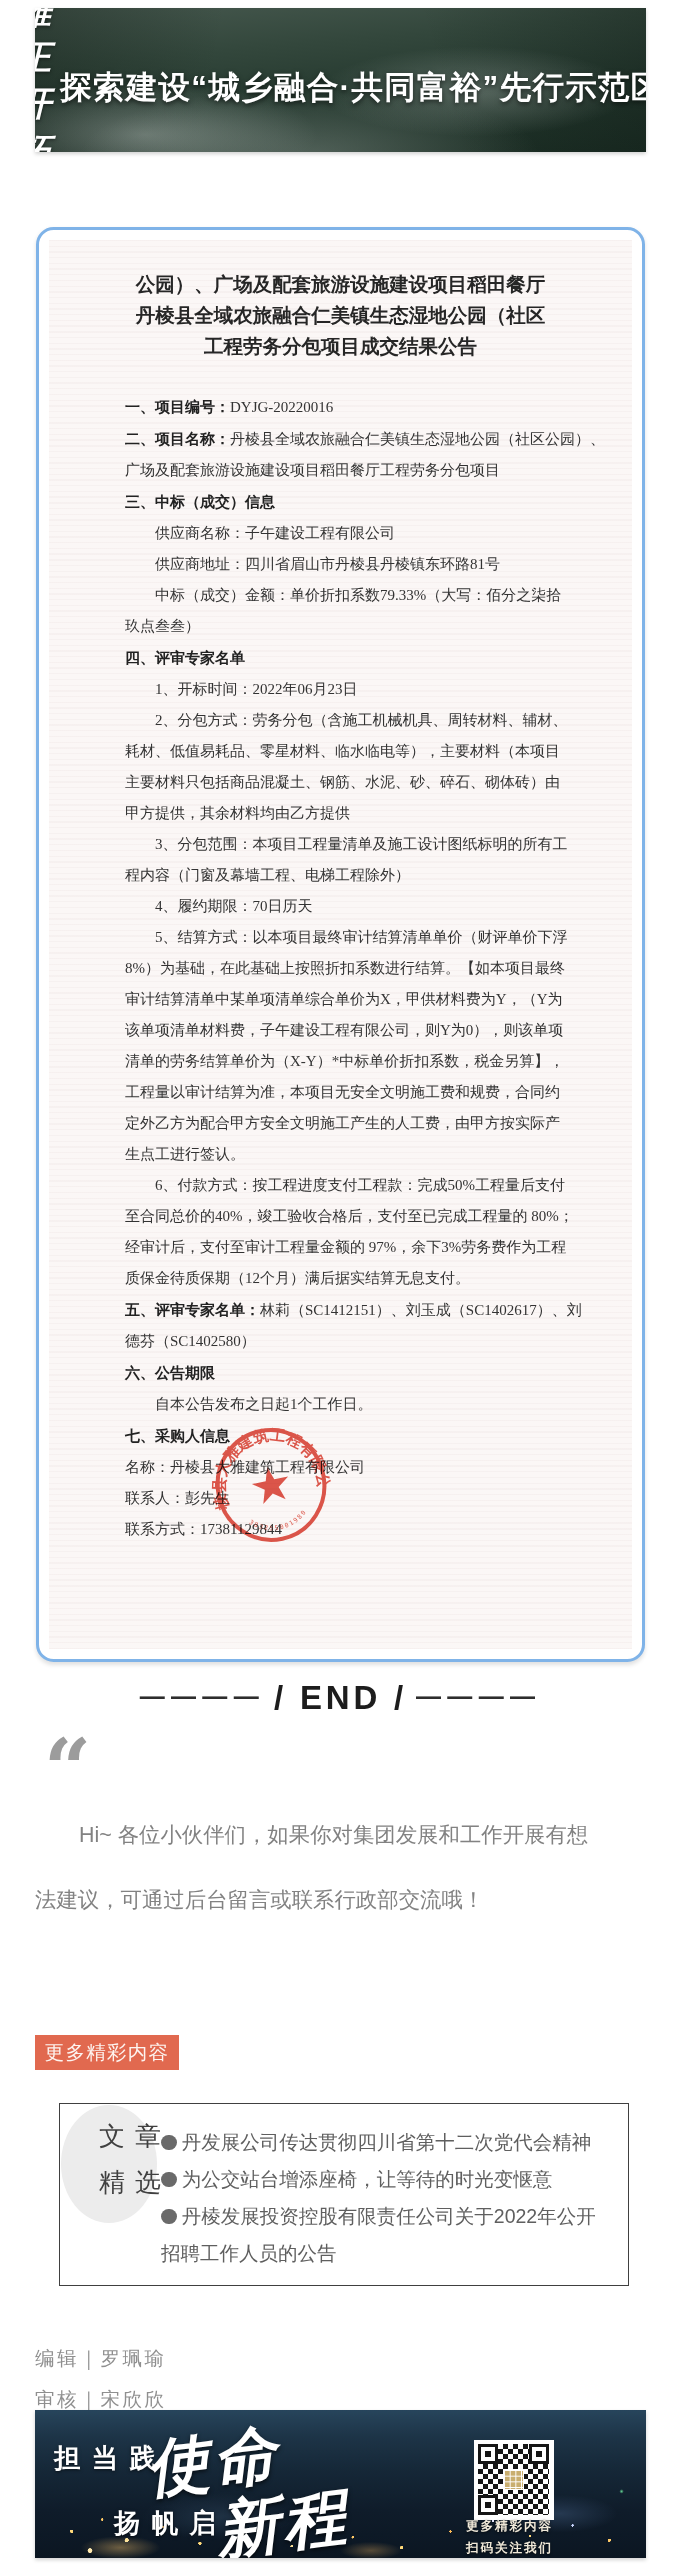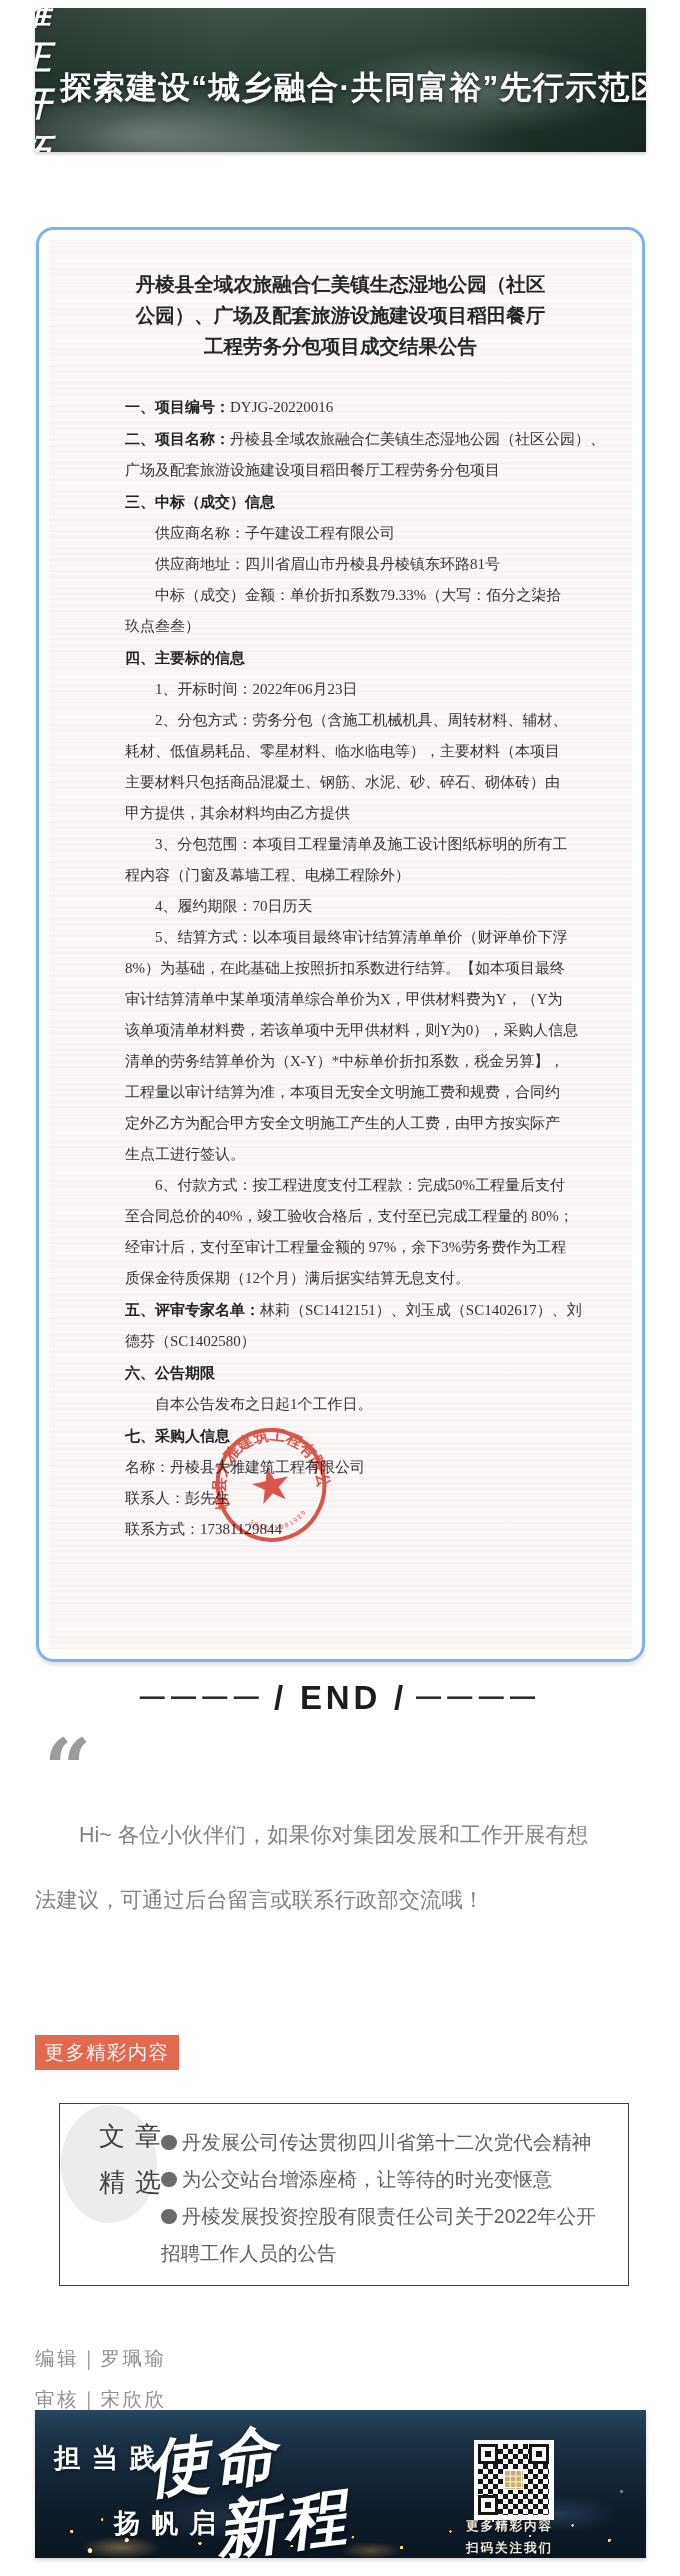--- a/index.html
+++ b/index.html
@@ -124,46 +124,46 @@
 <body>
 
 <header class="top-banner">
   <div class="banner-cal">丹心雅正  开拓奋进</div>
   <div class="banner-main">探索建设“城乡融合·共同富裕”先行示范区</div>
 </header>
 
 <section class="card">
   <div class="paper">
     <h1 class="doc-title">
+        <div>公园）、广场及配套旅游设施建设项目稻田餐厅</div>
         <div>丹棱县全域农旅融合仁美镇生态湿地公园（社区</div>
-        <div>公园）、广场及配套旅游设施建设项目稻田餐厅</div>
         <div>工程劳务分包项目成交结果公告</div>
       </h1>
     <div class="doc-body">
         <div class="doc-line"><b>一、项目编号：</b>DYJG-20220016</div>
         <div class="doc-line"><b>二、项目名称：</b>丹棱县全域农旅融合仁美镇生态湿地公园（社区公园）、</div>
         <div class="doc-line">广场及配套旅游设施建设项目稻田餐厅工程劳务分包项目</div>
         <div class="doc-line"><b>三、中标（成交）信息</b></div>
         <div class="doc-line ind">供应商名称：子午建设工程有限公司</div>
         <div class="doc-line ind">供应商地址：四川省眉山市丹棱县丹棱镇东环路81号</div>
         <div class="doc-line ind">中标（成交）金额：单价折扣系数79.33%（大写：佰分之柒拾</div>
         <div class="doc-line">玖点叁叁）</div>
-        <div class="doc-line"><b>四、主要标的信息</b></div>
+        <div class="doc-line"><b>四、评审专家名单</b></div>
         <div class="doc-line ind">1、开标时间：2022年06月23日</div>
         <div class="doc-line ind">2、分包方式：劳务分包（含施工机械机具、周转材料、辅材、</div>
         <div class="doc-line">耗材、低值易耗品、零星材料、临水临电等），主要材料（本项目</div>
         <div class="doc-line">主要材料只包括商品混凝土、钢筋、水泥、砂、碎石、砌体砖）由</div>
         <div class="doc-line">甲方提供，其余材料均由乙方提供</div>
         <div class="doc-line ind">3、分包范围：本项目工程量清单及施工设计图纸标明的所有工</div>
         <div class="doc-line">程内容（门窗及幕墙工程、电梯工程除外）</div>
         <div class="doc-line ind">4、履约期限：70日历天</div>
         <div class="doc-line ind">5、结算方式：以本项目最终审计结算清单单价（财评单价下浮</div>
         <div class="doc-line">8%）为基础，在此基础上按照折扣系数进行结算。【如本项目最终</div>
         <div class="doc-line">审计结算清单中某单项清单综合单价为X，甲供材料费为Y，（Y为</div>
-        <div class="doc-line">该单项清单材料费，若该单项中无甲供材料，则Y为0），采购人信息</div>
+        <div class="doc-line">该单项清单材料费，子午建设工程有限公司，则Y为0），则该单项</div>
         <div class="doc-line">清单的劳务结算单价为（X-Y）*中标单价折扣系数，税金另算】，</div>
         <div class="doc-line">工程量以审计结算为准，本项目无安全文明施工费和规费，合同约</div>
         <div class="doc-line">定外乙方为配合甲方安全文明施工产生的人工费，由甲方按实际产</div>
         <div class="doc-line">生点工进行签认。</div>
         <div class="doc-line ind">6、付款方式：按工程进度支付工程款：完成50%工程量后支付</div>
         <div class="doc-line">至合同总价的40%，竣工验收合格后，支付至已完成工程量的 80%；</div>
         <div class="doc-line">经审计后，支付至审计工程量金额的 97%，余下3%劳务费作为工程</div>
         <div class="doc-line">质保金待质保期（12个月）满后据实结算无息支付。</div>
         <div class="doc-line"><b>五、评审专家名单：</b>林莉（SC1412151）、刘玉成（SC1402617）、刘</div>
         <div class="doc-line">德芬（SC1402580）</div>

